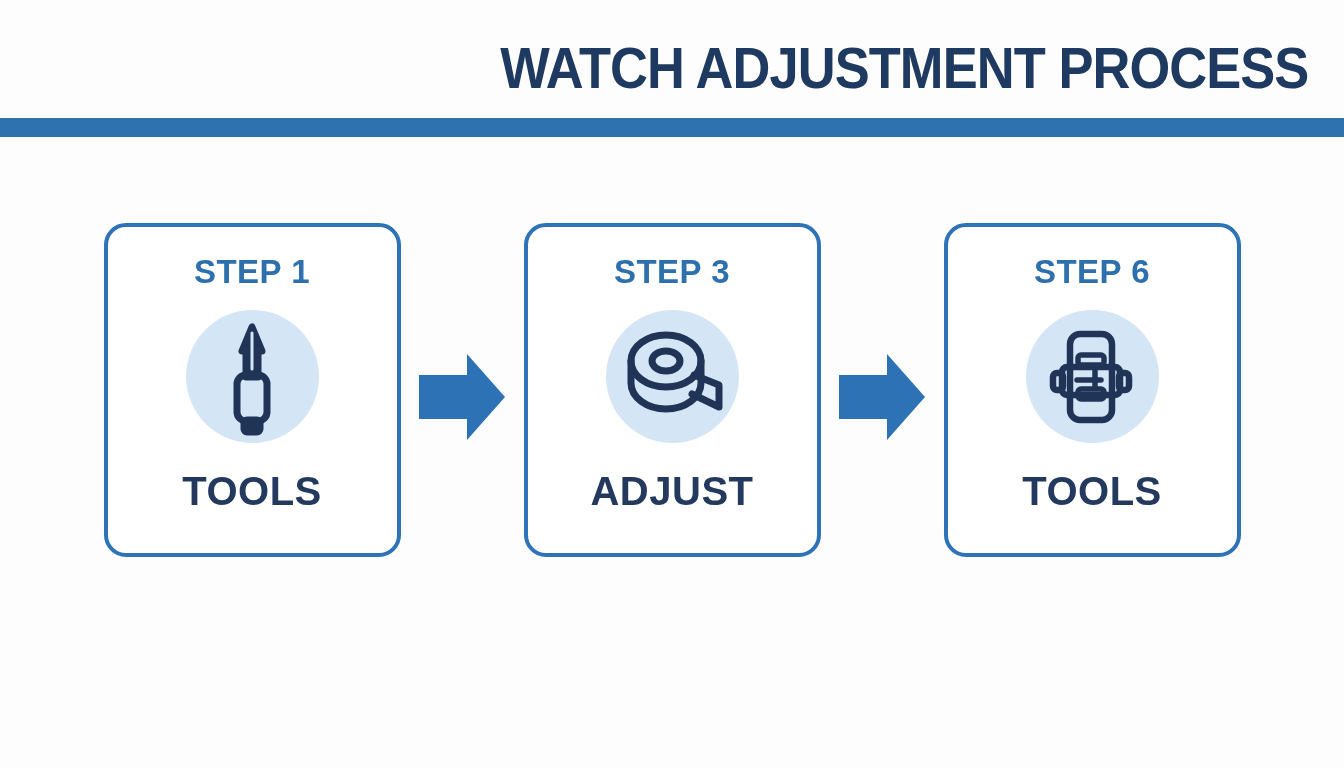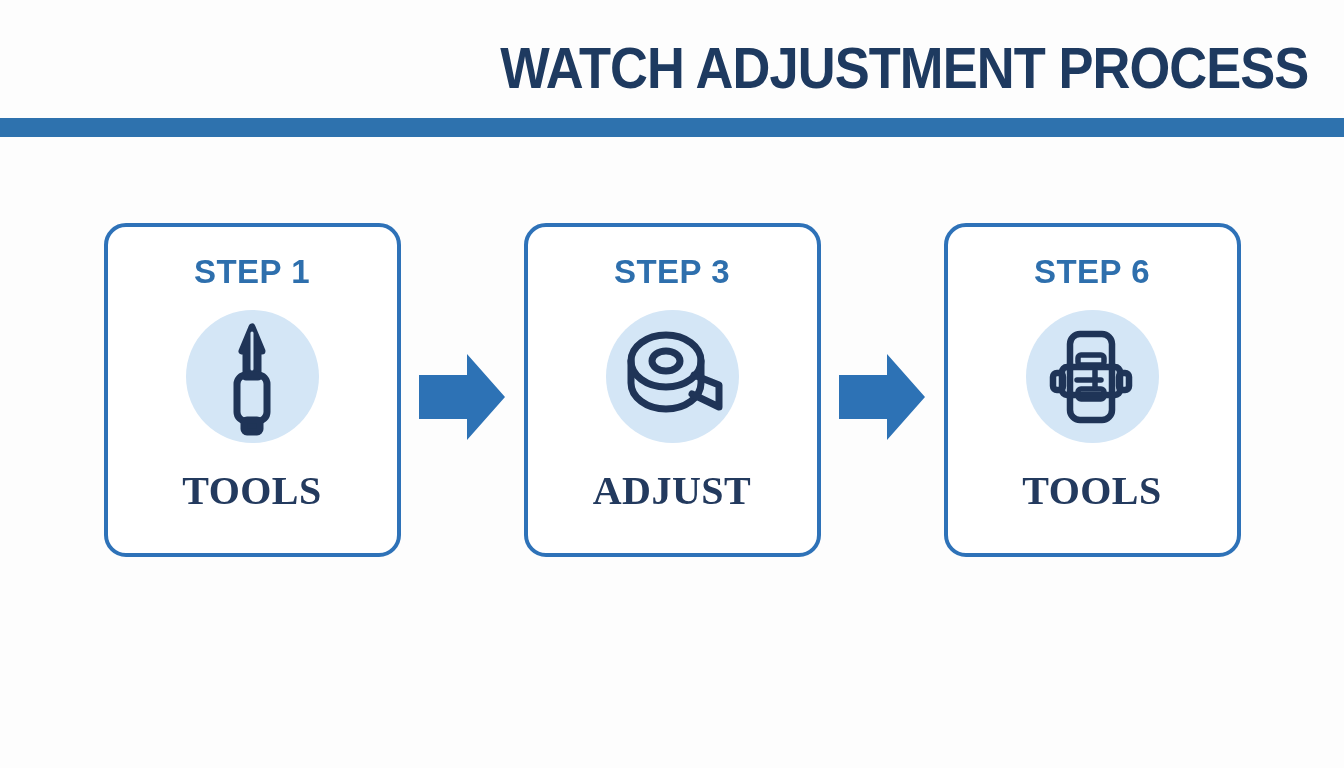--- a/index.html
+++ b/index.html
@@ -73,21 +73,20 @@
     justify-content: center;
   }
   .icon-circle svg { width: 120px; height: 120px; color: var(--icon-navy); }
   .step-title {
     margin-top: 28px;
     font-size: 40px;
     font-weight: bold;
     color: var(--label-navy);
     letter-spacing: 0.5px;
     line-height: 1;
-    font-family: Liberation Serif, serif;
   }
 
   .arrow-cell {
     width: 123px;
     display: flex;
     justify-content: center;
     margin-top: 131px;
   }
   .arrow-cell svg { width: 86px; height: 86px; color: var(--arrow-blue); }
 </style>

